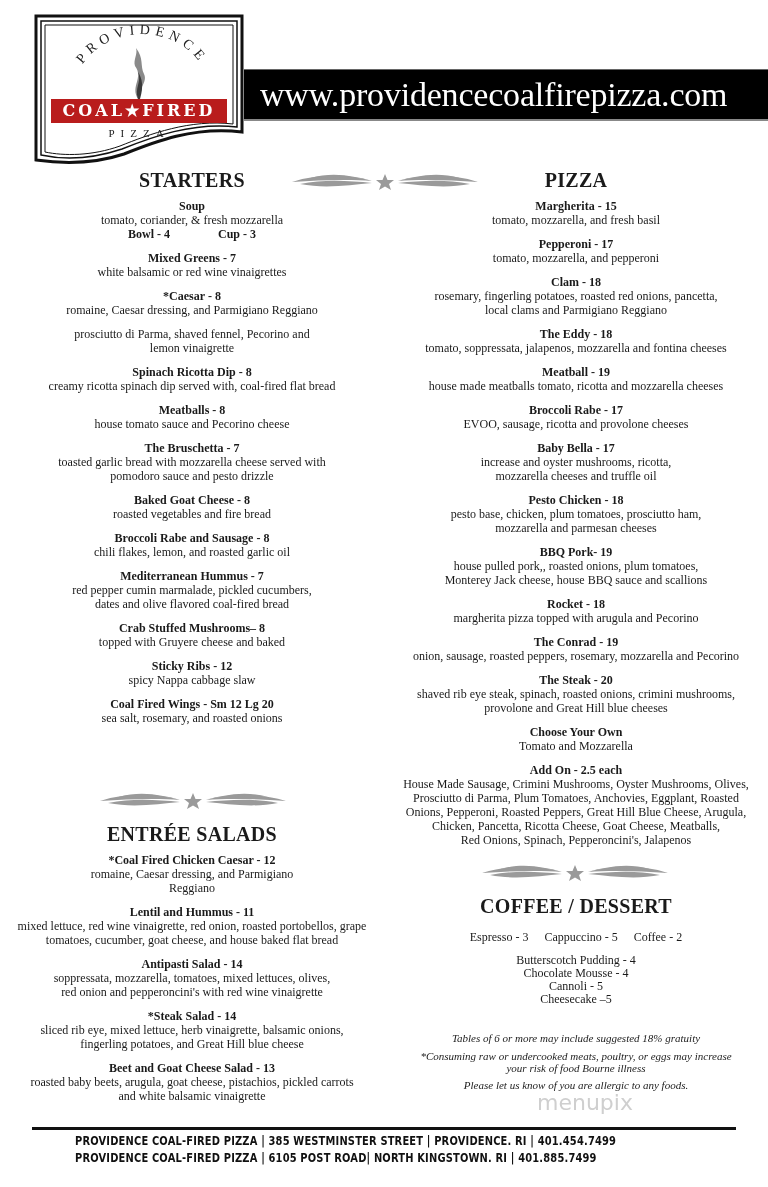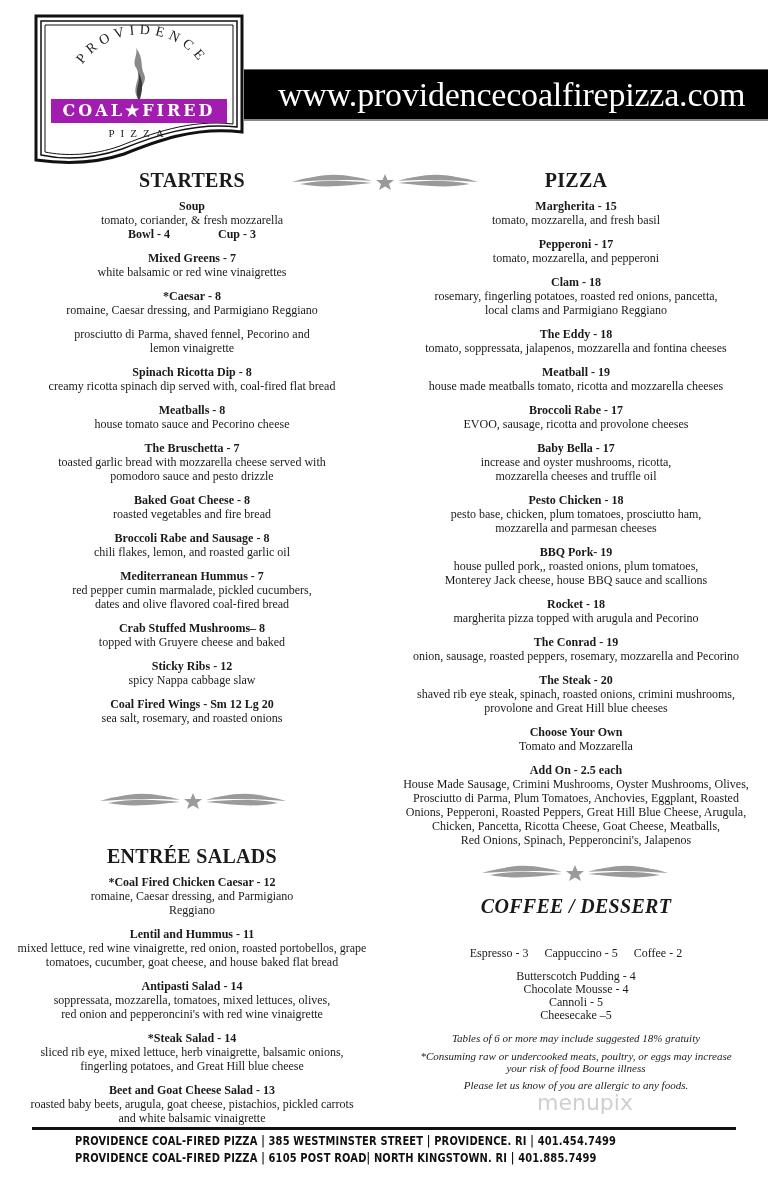--- a/index.html
+++ b/index.html
@@ -3,28 +3,28 @@
 <meta charset="utf-8">
 <style>
   * { box-sizing: border-box; margin: 0; padding: 0; }
   html, body { width: 768px; height: 1187px; background: #ffffff; overflow: hidden; }
   body { position: relative; font-family: "Liberation Serif", "DejaVu Serif", serif; color: #1a1a1a; }
 
   
   .logo { position: absolute; left: 34px; top: 14px; width: 210px; height: 154px; }
   .logo svg { position: absolute; left: 0; top: 0; }
   .logo-arc { position: absolute; left: 0; top: 0; width: 210px; height: 154px; }
-  .logo-band { position: absolute; left: 17px; top: 85px; width: 176px; height: 24px; background: #a21caf; color: #fff;
+  .logo-band { position: absolute; left: 17px; top: 85px; width: 176px; height: 24px; background: #b91c1c; color: #fff;
     font-family: "DejaVu Serif", serif; font-weight: bold; font-size: 16px; letter-spacing: 3px; text-align: center; line-height: 24px; }
   .logo-pizza { position: absolute; left: 0; top: 113px; width: 210px; text-align: center; font-size: 11px; letter-spacing: 6px; color: #222; }
 
   
   .url-bar { position: absolute; left: 244px; top: 69px; width: 524px; height: 52px; background: #000;
     border-top: 1px solid #666; border-bottom: 2px solid #888; }
-  .url-text { color: #fff; font-size: 34px; line-height: 50px; padding-left: 34px; white-space: nowrap; letter-spacing: -0.2px; }
+  .url-text { color: #fff; font-size: 34px; line-height: 50px; padding-left: 16px; white-space: nowrap; letter-spacing: -0.2px; }
 
   
   .col { position: absolute; text-align: center; }
   .col-left { left: 0; top: 168px; width: 384px; }
   .col-right { left: 384px; top: 168px; width: 384px; }
 
   .section-title { font-weight: bold; font-size: 20px; letter-spacing: 0.3px; line-height: 24px; margin-bottom: 7px; }
   .item { margin-bottom: 10px; }
   .item-name { font-weight: bold; font-size: 12px; line-height: 14px; }
   .item-desc { font-size: 12px; line-height: 14px; }
@@ -190,21 +190,21 @@
       </div>
   </div>
   <div class="item">
     <div class="item-name">Coal Fired Wings - Sm 12 Lg 20</div>
     <div class="item-desc">
         <span class="ln">sea salt, rosemary, and roasted onions</span>
       </div>
   </div>
 </div>
 
-<div class="col" style="left:0; top:844px; width:384px;">
+<div class="col" style="left:0; top:822px; width:384px;">
   <div class="section-title">ENTRÉE SALADS</div>
   <div class="item">
     <div class="item-name">*Coal Fired Chicken Caesar - 12</div>
     <div class="item-desc">
         <span class="ln">romaine, Caesar dressing, and Parmigiano</span>
         <span class="ln">Reggiano</span>
       </div>
   </div>
   <div class="item">
     <div class="item-name">Lentil and Hummus - 11</div>
@@ -327,21 +327,21 @@
       <span class="ln">House Made Sausage, Crimini Mushrooms, Oyster Mushrooms, Olives,</span>
       <span class="ln">Prosciutto di Parma, Plum Tomatoes, Anchovies, Eggplant, Roasted</span>
       <span class="ln">Onions, Pepperoni, Roasted Peppers, Great Hill Blue Cheese, Arugula,</span>
       <span class="ln">Chicken, Pancetta, Ricotta Cheese, Goat Cheese, Meatballs,</span>
       <span class="ln">Red Onions, Spinach, Pepperoncini's, Jalapenos</span>
     </div>
   </div>
 </div>
 
 <div class="col" style="left:384px; top:894px; width:384px;">
-  <div class="section-title" style="margin-bottom:28px;font-style:italic;">COFFEE / DESSERT</div>
+  <div class="section-title" style="margin-bottom:12px;">COFFEE / DESSERT</div>
   <div class="coffee-line">
     <span>Espresso - 3</span><span>Cappuccino - 5</span><span>Coffee - 2</span>
   </div>
   <div class="dessert-list">
     <span class="dl">Butterscotch Pudding - 4</span>
     <span class="dl">Chocolate Mousse - 4</span>
     <span class="dl">Cannoli - 5</span>
     <span class="dl">Cheesecake –5</span>
   </div>
 </div>

